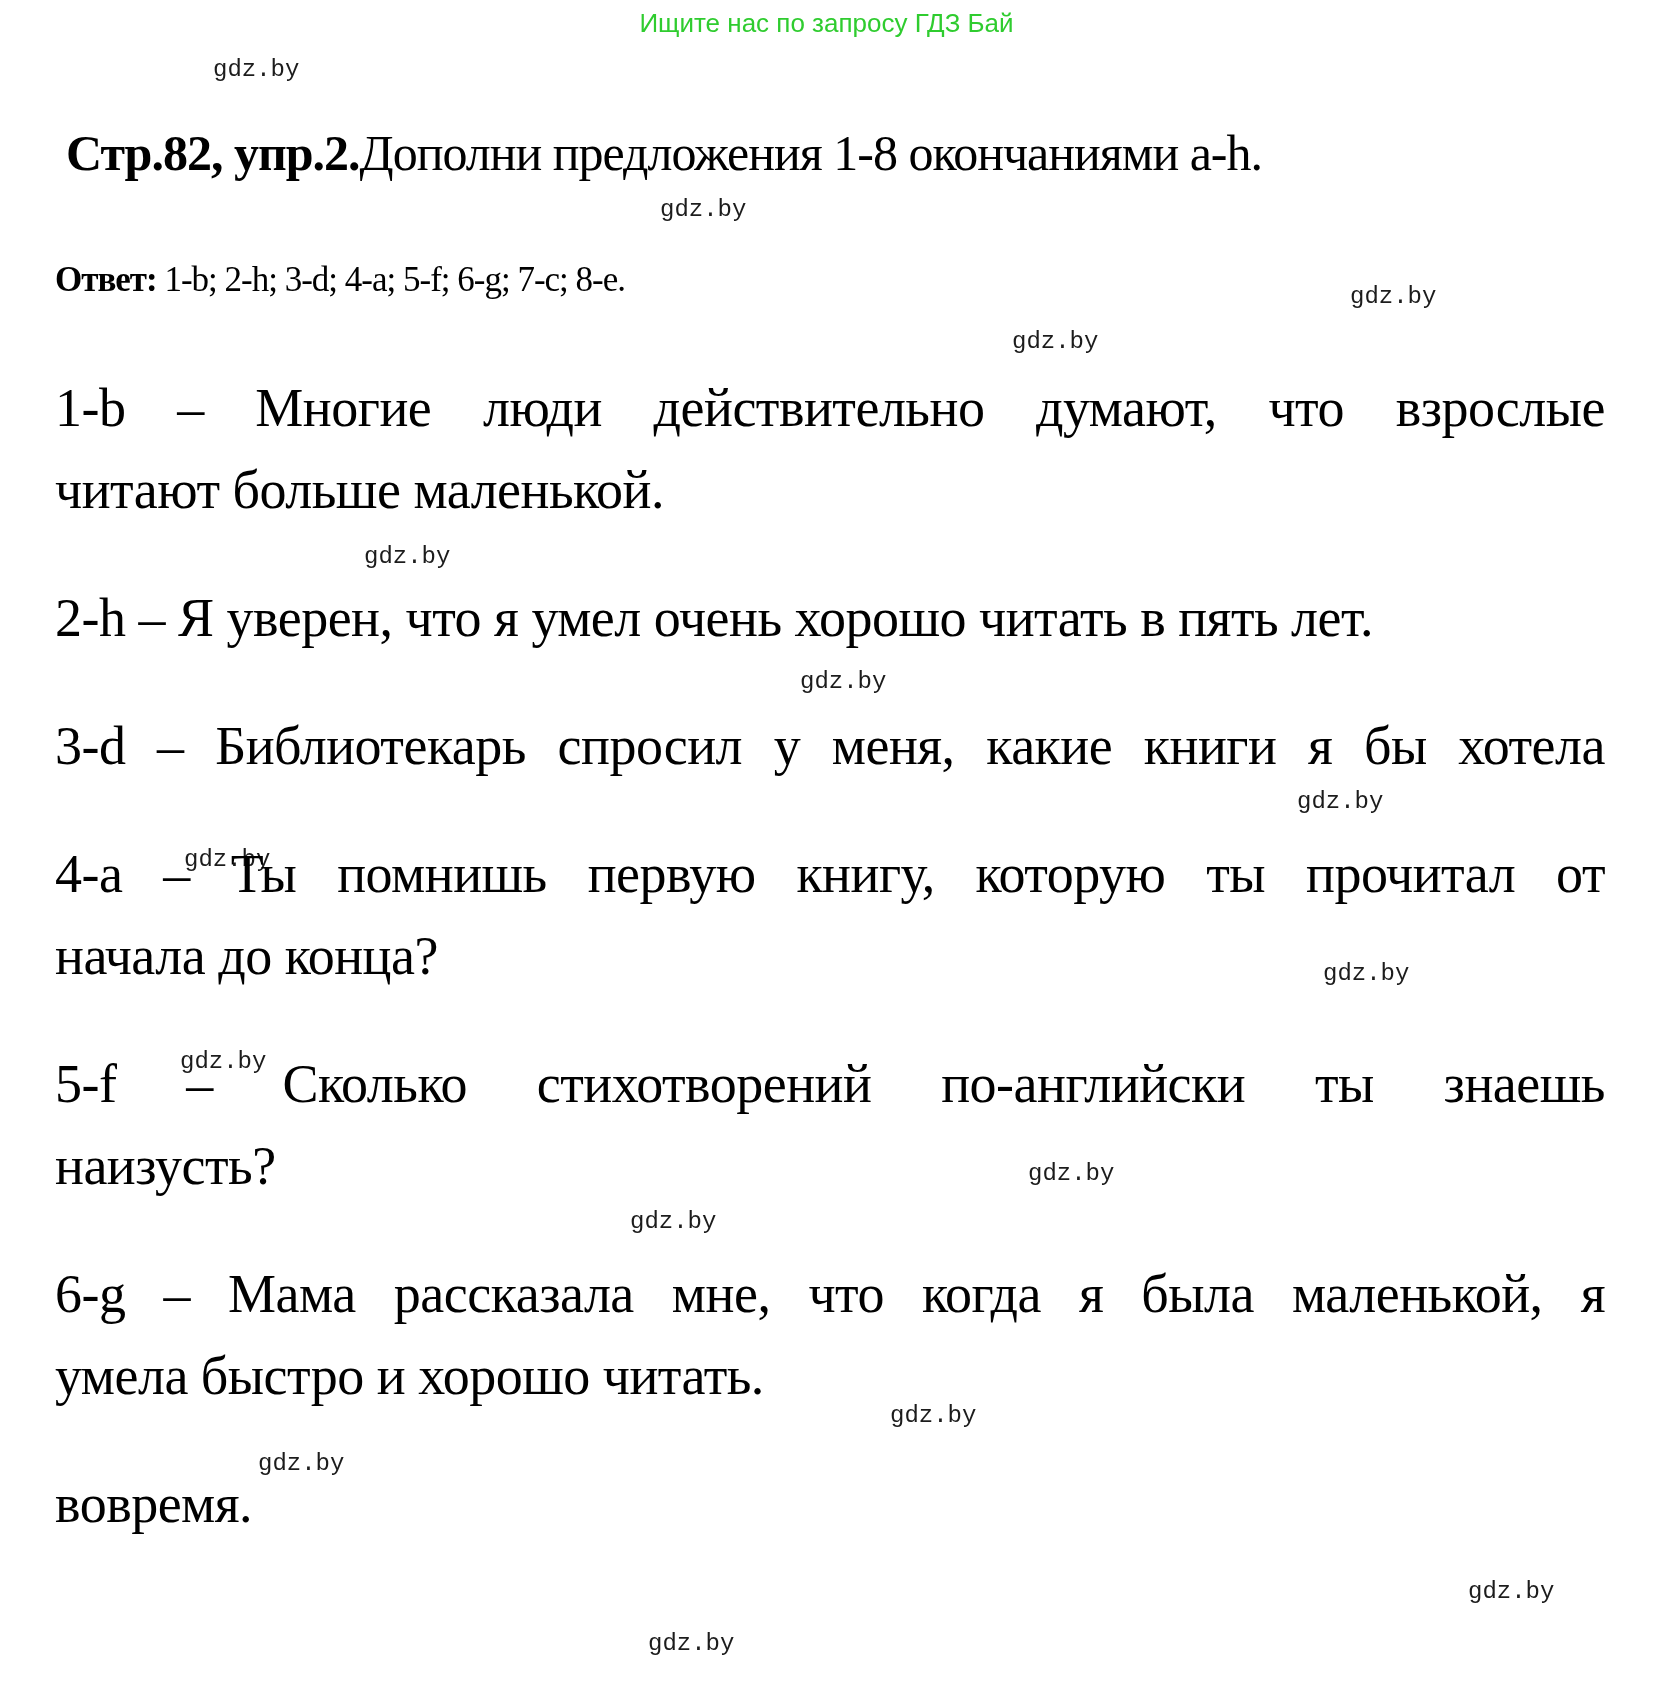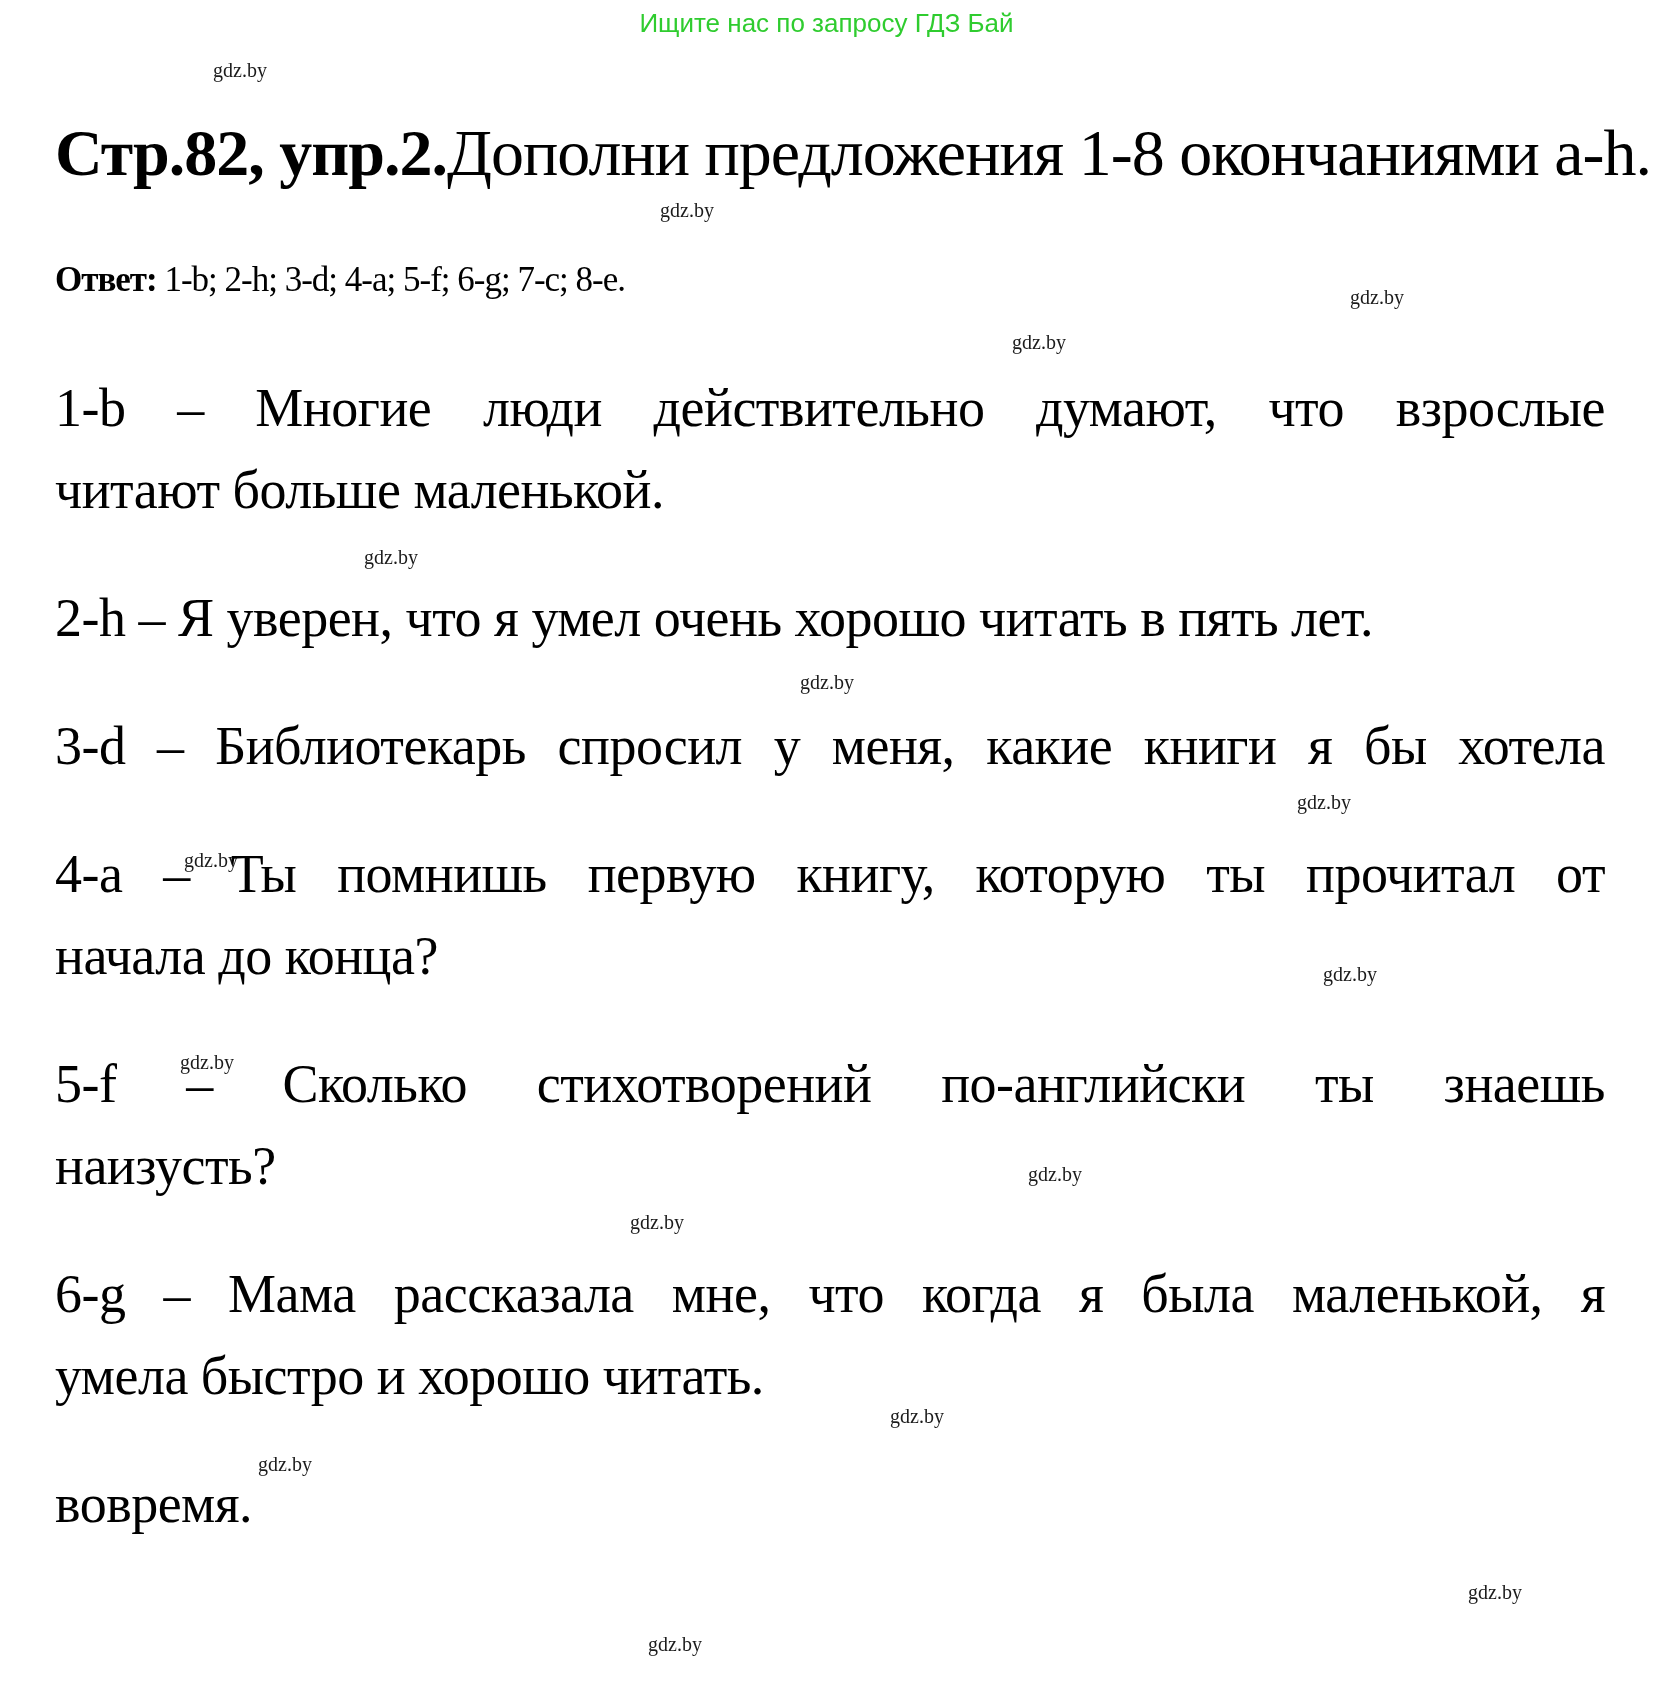--- a/index.html
+++ b/index.html
@@ -24,32 +24,32 @@
     position:absolute;top:8px;left:0;width:100%;
     text-align:center;
     font-family:"Liberation Sans", sans-serif;
     font-weight:500;
     font-size:26px;
     color:var(--green);
   }
   .wm-layer{position:absolute;inset:0;pointer-events:none;}
   .wm{
     position:absolute;
-    font-family:Liberation Serif, serif;
-    font-size:20px;
+    font-family:Liberation Mono, monospace;
+    font-size:24px;
     line-height:32px;
     color:var(--wm-color);
     white-space:nowrap;
   }
   .content{
     position:absolute;top:0;left:55px;width:1550px;
   }
   .title{
-    margin:112px 0 0 0;
-    font-size:66px;
+    margin:112px 0 0 11px;
+    font-size:50px;
     font-weight:normal;
     line-height:82px;
     letter-spacing:-1px;
     white-space:nowrap;
   }
   .title b,.answer b{font-weight:bold;}
   .answer{
     margin:45px 0 0 0;
     font-size:35px;
     line-height:82px;

